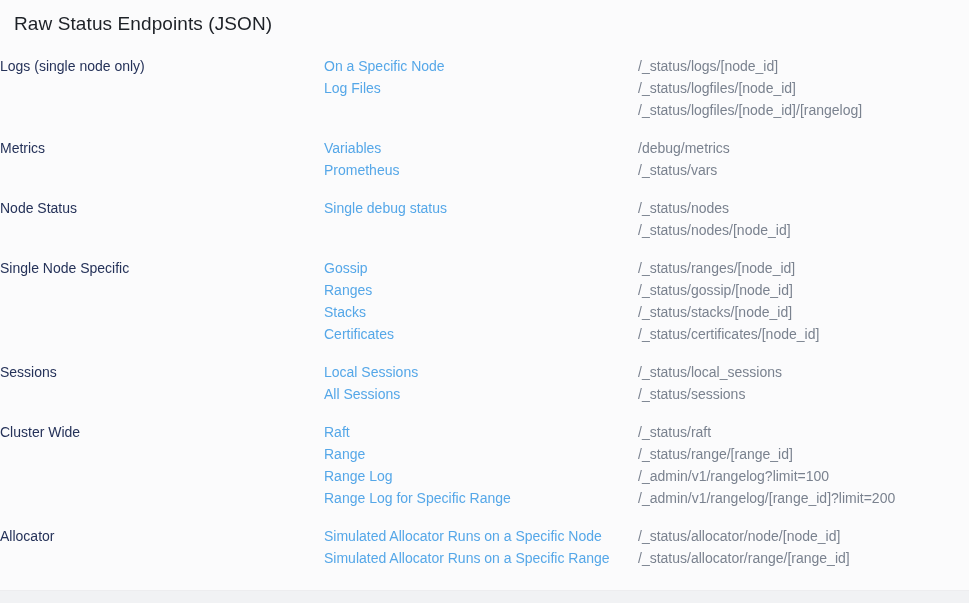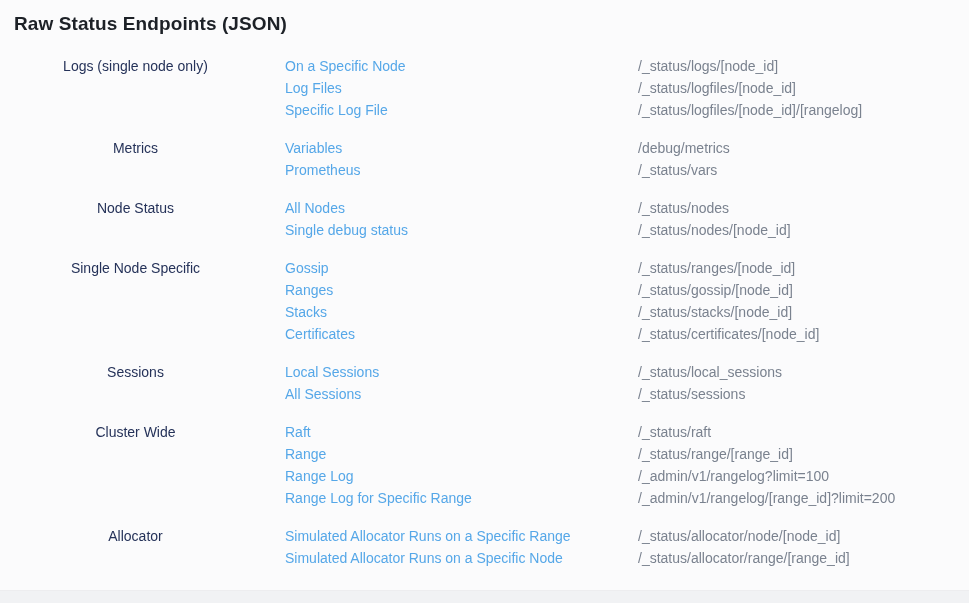--- a/index.html
+++ b/index.html
@@ -21,50 +21,50 @@
     background: var(--bg);
     font-family: "Liberation Sans", sans-serif;
     overflow: hidden;
     position: relative;
   }
   .page-title {
     margin: 0;
     padding: 11px 0 0 14px;
     font-size: 19px;
     line-height: 26px;
-    font-weight: 700;
+    font-weight: 400;
     color: var(--title);
     letter-spacing: 0.1px;
   }
   #content {
     margin-top: 18px;
   }
   .section {
     display: grid;
     grid-template-columns: 258px 326px auto;
     column-gap: 27px;
     margin-bottom: 16px;
     font-size: 14px;
     line-height: 22px;
   }
   .category {
     grid-column: 1;
-    text-align: center;
+    text-align: left;
     color: var(--category);
     white-space: nowrap;
-    padding-left: 13px;
   }
   .links-col { grid-column: 2; }
   .paths-col { grid-column: 3; }
   a.endpoint-link {
     display: block;
     color: var(--link);
     text-decoration: none;
     white-space: nowrap;
     cursor: pointer;
+    margin-left: 39px;
   }
   .endpoint-path {
     color: var(--path);
     white-space: nowrap;
   }
   .footer-band {
     position: absolute;
     left: 0;
     right: 0;
     top: 590px;
@@ -77,21 +77,20 @@
 <body>
 
 <h1 class="page-title">Raw Status Endpoints (JSON)</h1>
 
 <div id="content">
     <div class="section">
       <div class="category">Logs (single node only)</div>
       <div class="links-col">
         <a class="endpoint-link" href="#">On a Specific Node</a>
         <a class="endpoint-link" href="#">Log Files</a>
-        <a class="endpoint-link" href="#">Specific Log File</a>
       </div>
       <div class="paths-col">
         <div class="endpoint-path">/_status/logs/[node_id]</div>
         <div class="endpoint-path">/_status/logfiles/[node_id]</div>
         <div class="endpoint-path">/_status/logfiles/[node_id]/[rangelog]</div>
       </div>
     </div>
     <div class="section">
       <div class="category">Metrics</div>
       <div class="links-col">
@@ -99,21 +98,20 @@
         <a class="endpoint-link" href="#">Prometheus</a>
       </div>
       <div class="paths-col">
         <div class="endpoint-path">/debug/metrics</div>
         <div class="endpoint-path">/_status/vars</div>
       </div>
     </div>
     <div class="section">
       <div class="category">Node Status</div>
       <div class="links-col">
-        <a class="endpoint-link" href="#">All Nodes</a>
         <a class="endpoint-link" href="#">Single debug status</a>
       </div>
       <div class="paths-col">
         <div class="endpoint-path">/_status/nodes</div>
         <div class="endpoint-path">/_status/nodes/[node_id]</div>
       </div>
     </div>
     <div class="section">
       <div class="category">Single Node Specific</div>
       <div class="links-col">
@@ -151,22 +149,22 @@
       <div class="paths-col">
         <div class="endpoint-path">/_status/raft</div>
         <div class="endpoint-path">/_status/range/[range_id]</div>
         <div class="endpoint-path">/_admin/v1/rangelog?limit=100</div>
         <div class="endpoint-path">/_admin/v1/rangelog/[range_id]?limit=200</div>
       </div>
     </div>
     <div class="section">
       <div class="category">Allocator</div>
       <div class="links-col">
+        <a class="endpoint-link" href="#">Simulated Allocator Runs on a Specific Node</a>
         <a class="endpoint-link" href="#">Simulated Allocator Runs on a Specific Range</a>
-        <a class="endpoint-link" href="#">Simulated Allocator Runs on a Specific Node</a>
       </div>
       <div class="paths-col">
         <div class="endpoint-path">/_status/allocator/node/[node_id]</div>
         <div class="endpoint-path">/_status/allocator/range/[range_id]</div>
       </div>
     </div>
   </div>
 
 <div class="footer-band"></div>
 

